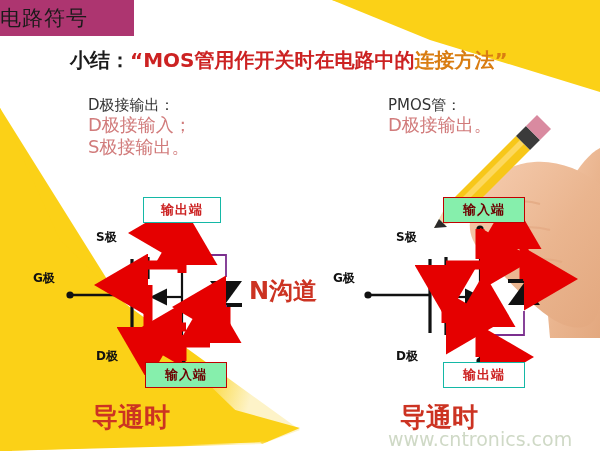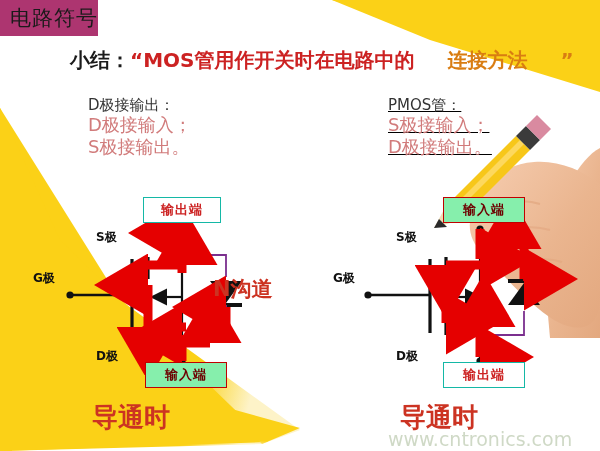--- a/index.html
+++ b/index.html
@@ -11,58 +11,59 @@
     overflow:hidden;
     background:#ffffff;
   }
 
   
   .bg-svg{position:absolute;left:0;top:0;width:600px;height:451px;}
 
   
   #badge{
     position:absolute;left:0px;top:0px;
-    width:98px;height:36px;
+    width:134px;height:36px;
     background:#ad3570;
-    display:flex;align-items:center;justify-content:flex-end;
+    display:flex;align-items:center;justify-content:flex-start;
   }
   #badge span{
     font-family:"DejaVu Serif","Liberation Serif",serif;
     font-size:21px;color:#1a1a1a;letter-spacing:1px;
     line-height:1;
   }
 
   
   #heading{
     position:absolute;left:70px;top:45px;width:470px;height:30px;
     white-space:nowrap;
     font-size:20px;font-weight:bold;line-height:30px;
     font-family:"DejaVu Sans","Liberation Sans",sans-serif;
   }
   #heading .blk{color:#1a1a1a;}
   #heading .red{color:#cc2222;}
-  #heading .org{color:#d97d12;padding-left:33px;}
+  #heading .org{color:#d97d12;}
 
   
   .col-text{position:absolute;width:210px;line-height:1.22;}
   .col-text .t1{font-size:15px;color:#333;white-space:nowrap;}
   .col-text .t2{font-size:18px;color:#d17b7b;white-space:nowrap;}
   #nmos-text{left:88px;top:96px;}
-  #pmos-text{left:388px;top:96px;text-decoration:underline;}
+  #pmos-text{left:388px;top:96px;}
 
   
   .port-label{
     position:absolute;font-size:12px;font-weight:bold;color:#111;
     white-space:nowrap;
   }
 
   
   .chan-label{
-    position:absolute;font-size:21px;font-weight:bold;color:#cc3322;
-    white-space:nowrap;
+    position:absolute;font-size:24px;font-weight:bold;color:#cc3322;
+    white-space:nowrap;
+    margin-left:36px;
   }
 
   
   .box{
     position:absolute;display:flex;align-items:center;justify-content:center;
     font-size:13px;font-weight:bold;white-space:nowrap;
     letter-spacing:1px;
   }
   .box.white{background:#ffffff;border:1px solid #14b8a6;color:#cc2222;}
   .box.red{background:#86efac;border:1px solid #c00000;color:#6d0000;}
@@ -149,21 +150,20 @@
   <div id="heading"><span class="blk">小结：</span><span class="red">“</span><span class="red">MOS管用作开关时在电路中的</span><span class="org">连接方法</span><span class="org">”</span></div>
 
   <div class="col-text" id="nmos-text">
     <div class="t1">D极接输出：</div>
     <div class="t2">D极接输入；</div>
     <div class="t2">S极接输出。</div>
   </div>
 
   <div class="col-text" id="pmos-text">
     <div class="t1">PMOS管：</div>
-    <div class="t2">S极接输入；</div>
     <div class="t2">D极接输出。</div>
   </div>
 
   <svg style="position:absolute;left:60px;top:215px;width:220px;height:160px;" viewBox="0 0 220 160" xmlns="http://www.w3.org/2000/svg">
     <defs>
       <marker id="ar-red-u" markerWidth="7" markerHeight="7" refX="3.5" refY="6" orient="auto">
         <polygon points="0,6 3.5,0 7,6" fill="#e50000"></polygon>
       </marker>
       <marker id="blkarrow" markerWidth="8" markerHeight="8" refX="7" refY="4" orient="auto">
         <polygon points="0,0 8,4 0,8" fill="#111"></polygon>

